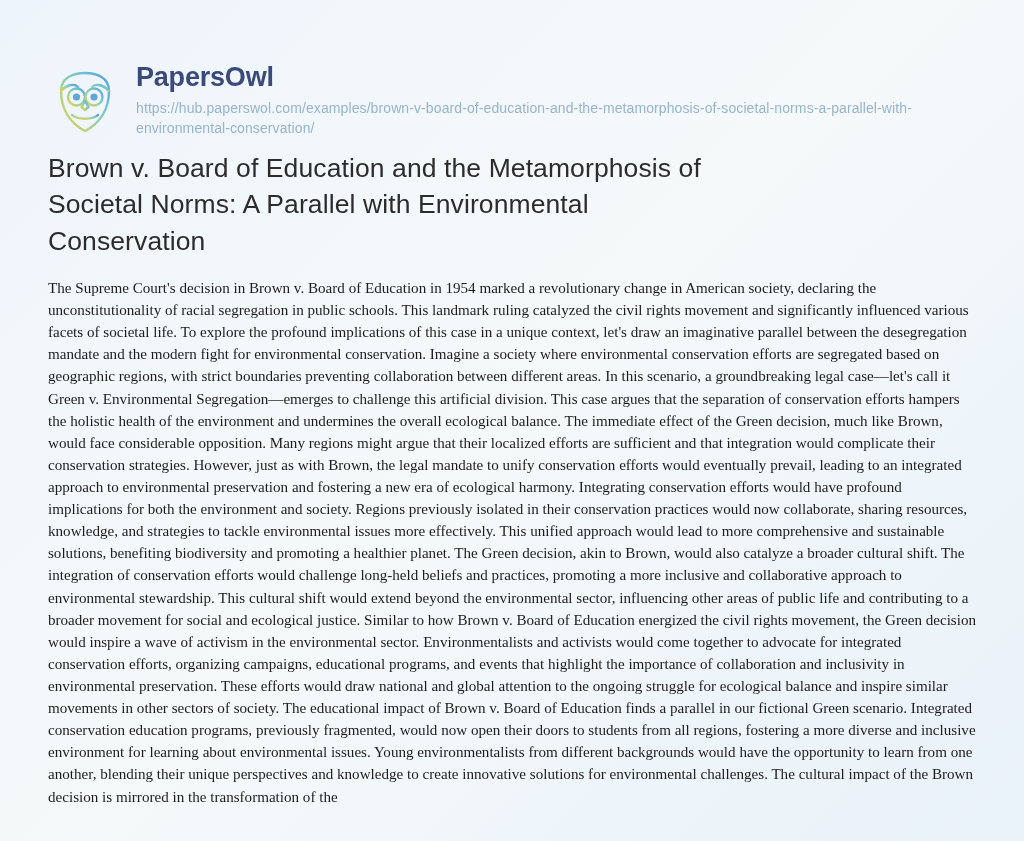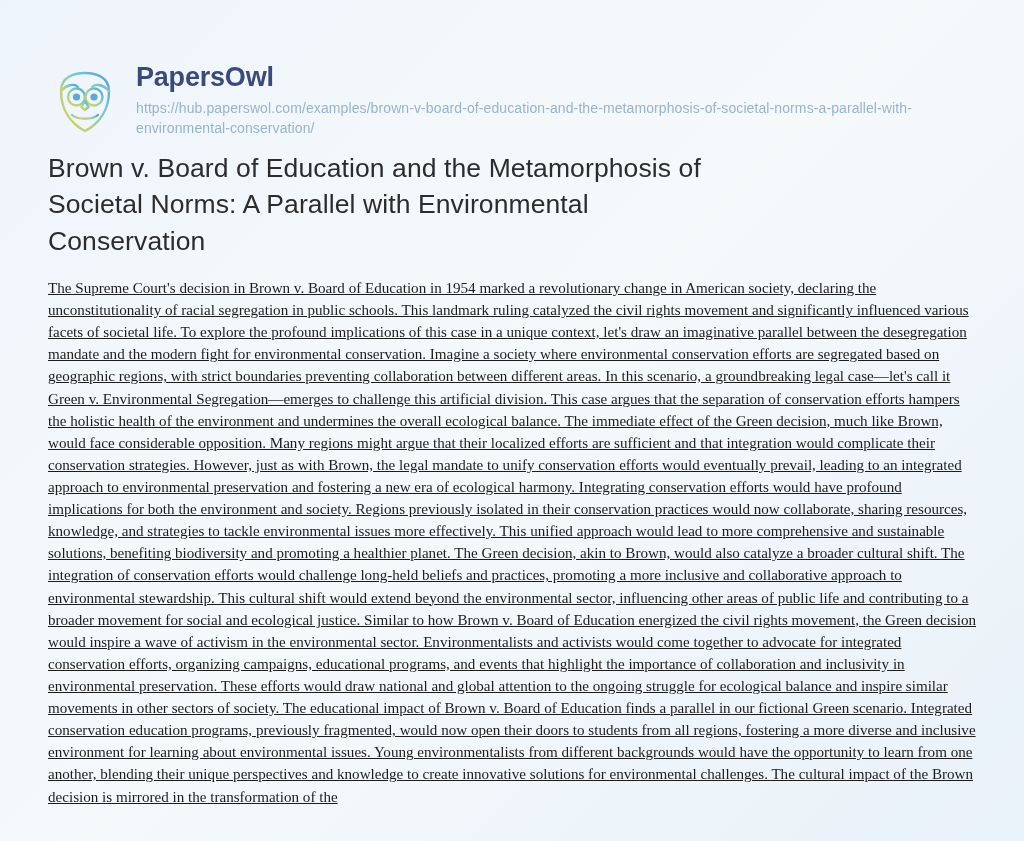--- a/index.html
+++ b/index.html
@@ -66,21 +66,20 @@
   }
   
   .doc-body {
     margin-top: 16px;
     font-family: "Liberation Serif", serif;
     font-size: 15.1px;
     line-height: 1.465;
     color: #1c1c1c;
     text-align: left;
     max-width: 930px;
-    text-decoration: underline;
   }
 </style>
 </head>
 <body>
 
 <div class="page">
 
   <div class="header">
 
     <div class="logo-mark">

